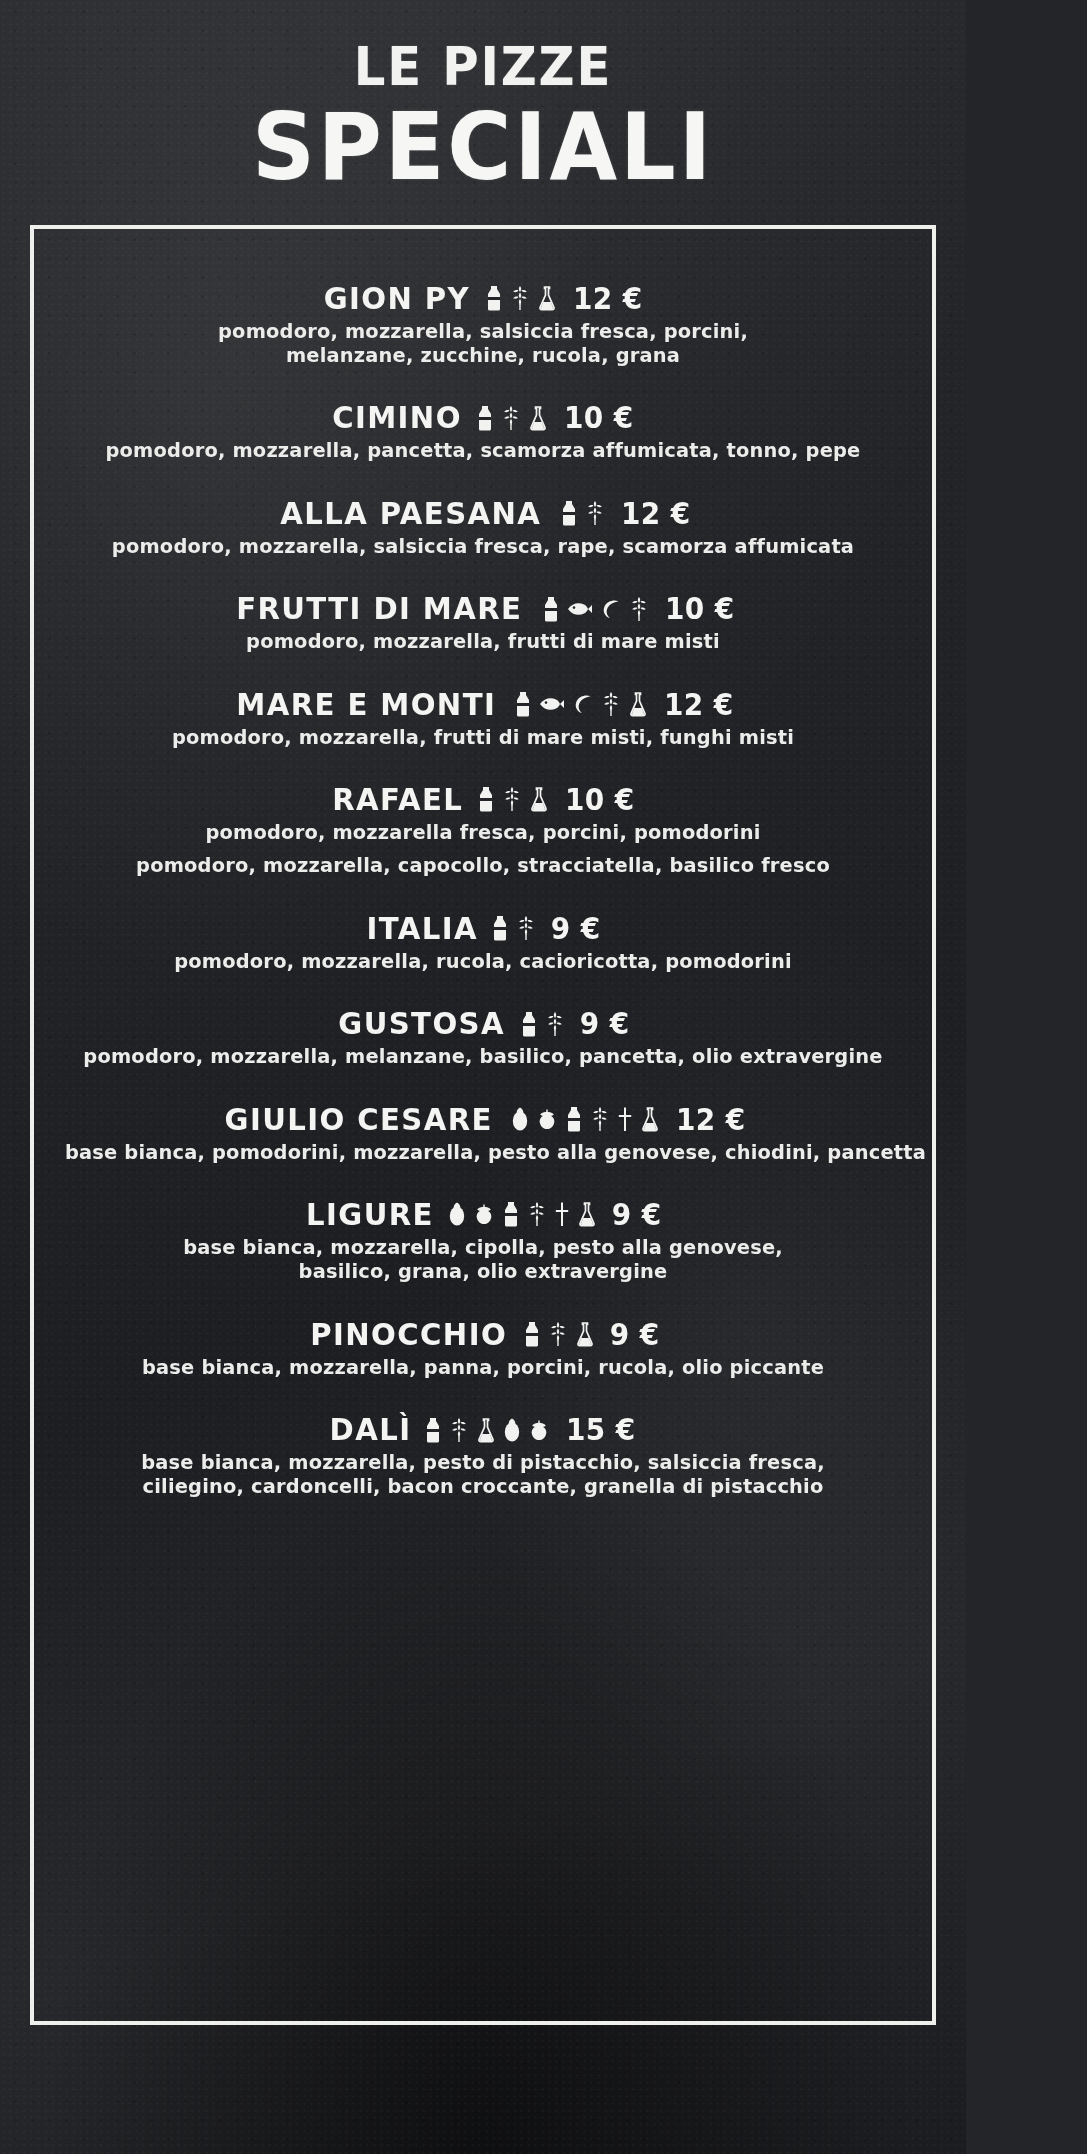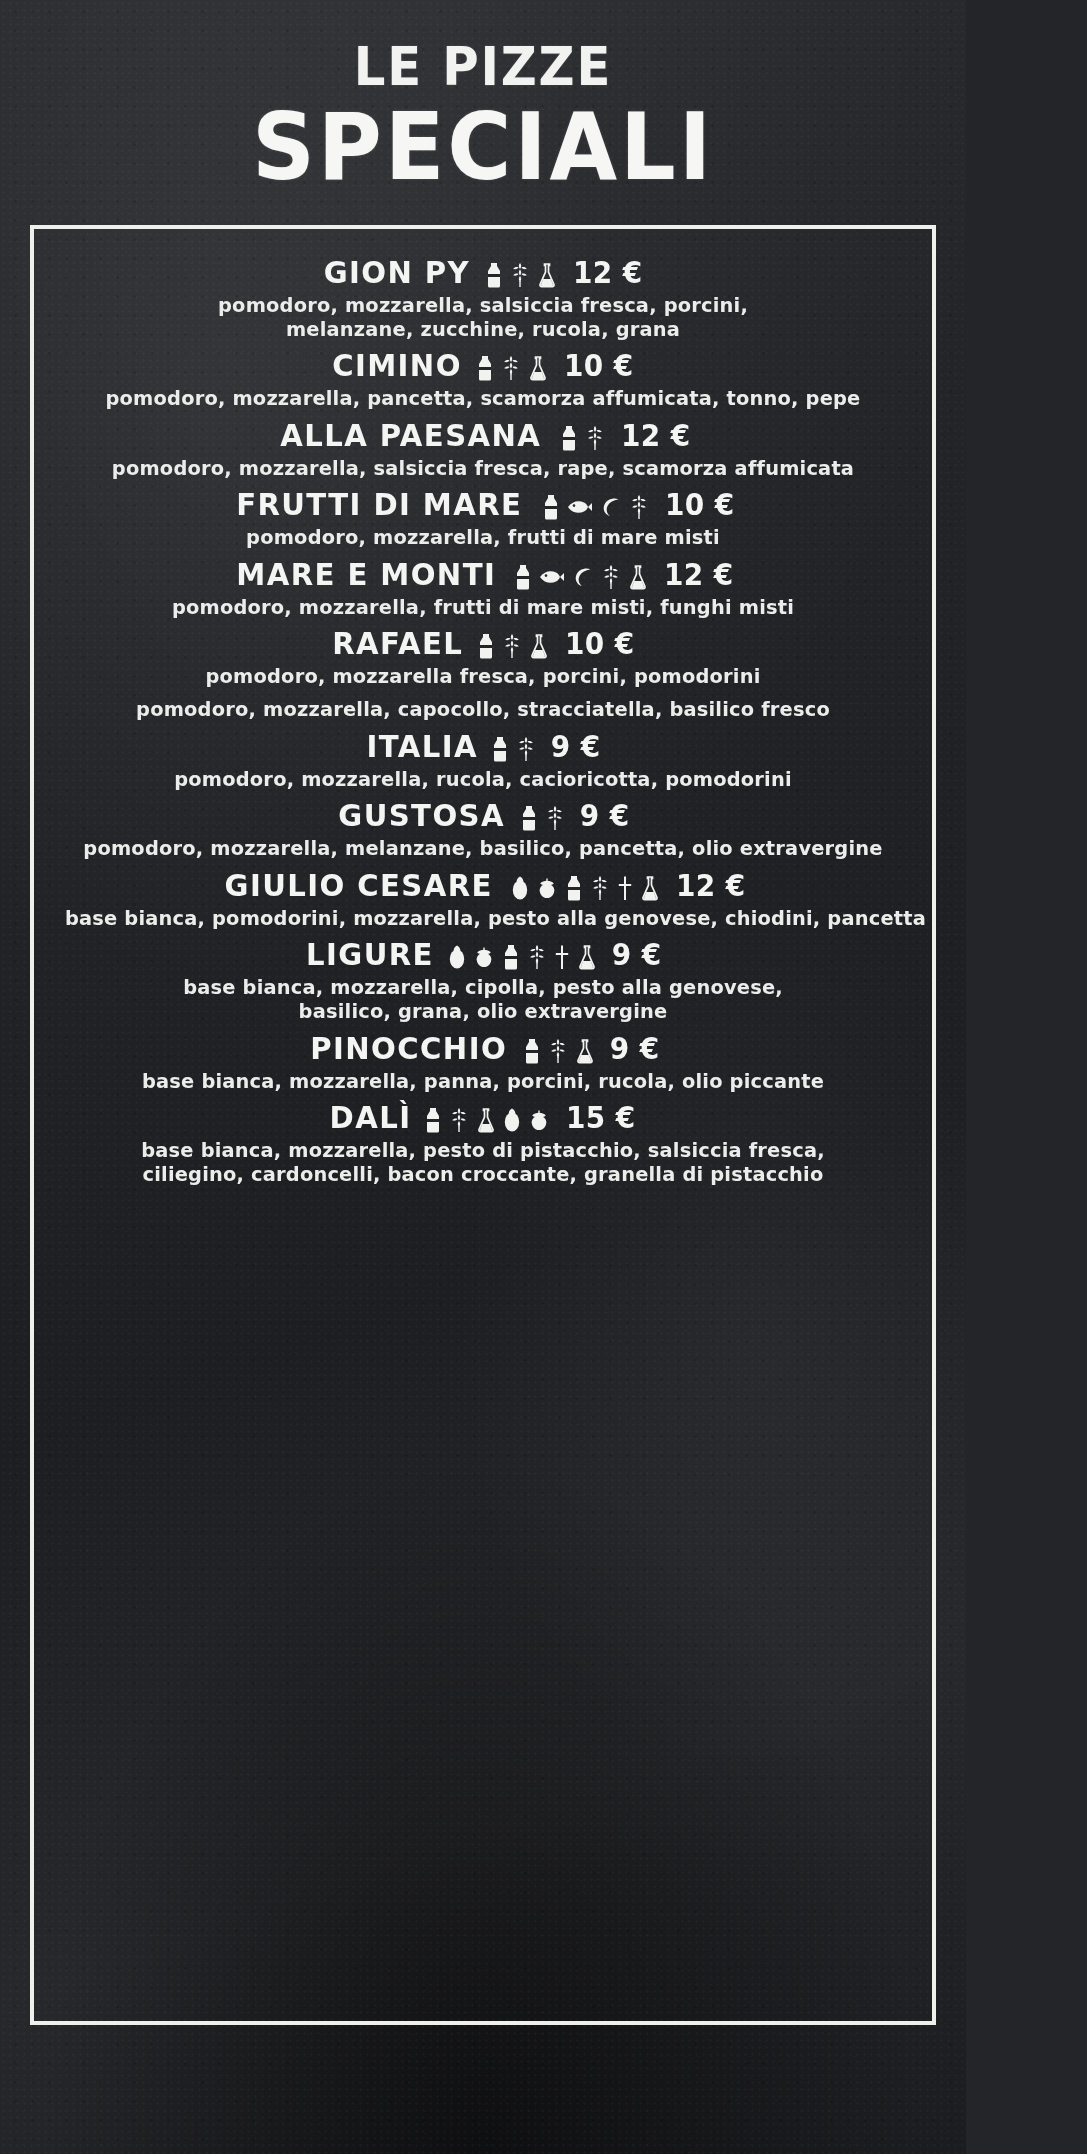--- a/index.html
+++ b/index.html
@@ -77,25 +77,26 @@
   .menu-list {
     display: flex;
     flex-direction: column;
   }
   .item {
     text-align: center;
     margin-bottom: 9px;
   }
   .item-head {
     display: flex;
-    align-items: flex-end;
+    align-items: center;
     justify-content: center;
     gap: 10px;
     line-height: 1;
     margin-bottom: 5px;
+    margin-top: 26px;
   }
   .item-name {
     font-family: "DejaVu Sans", sans-serif;
     font-weight: bold;
     font-size: 31px;
     letter-spacing: 1.5px;
     color: #f4f4f2;
     text-transform: uppercase;
     transform: scaleX(0.94);
   }

